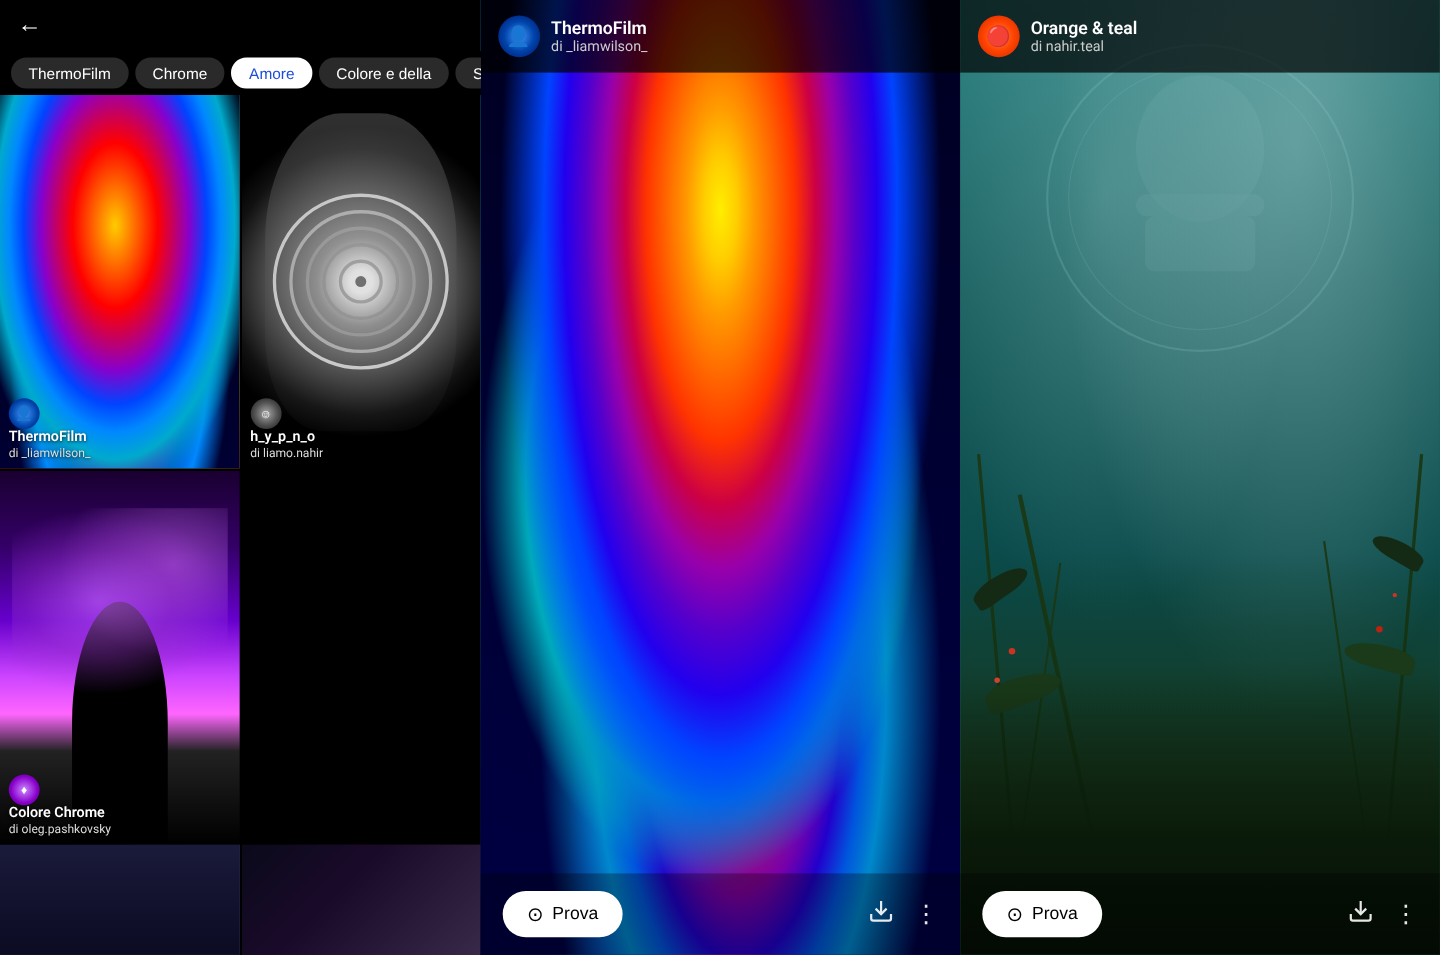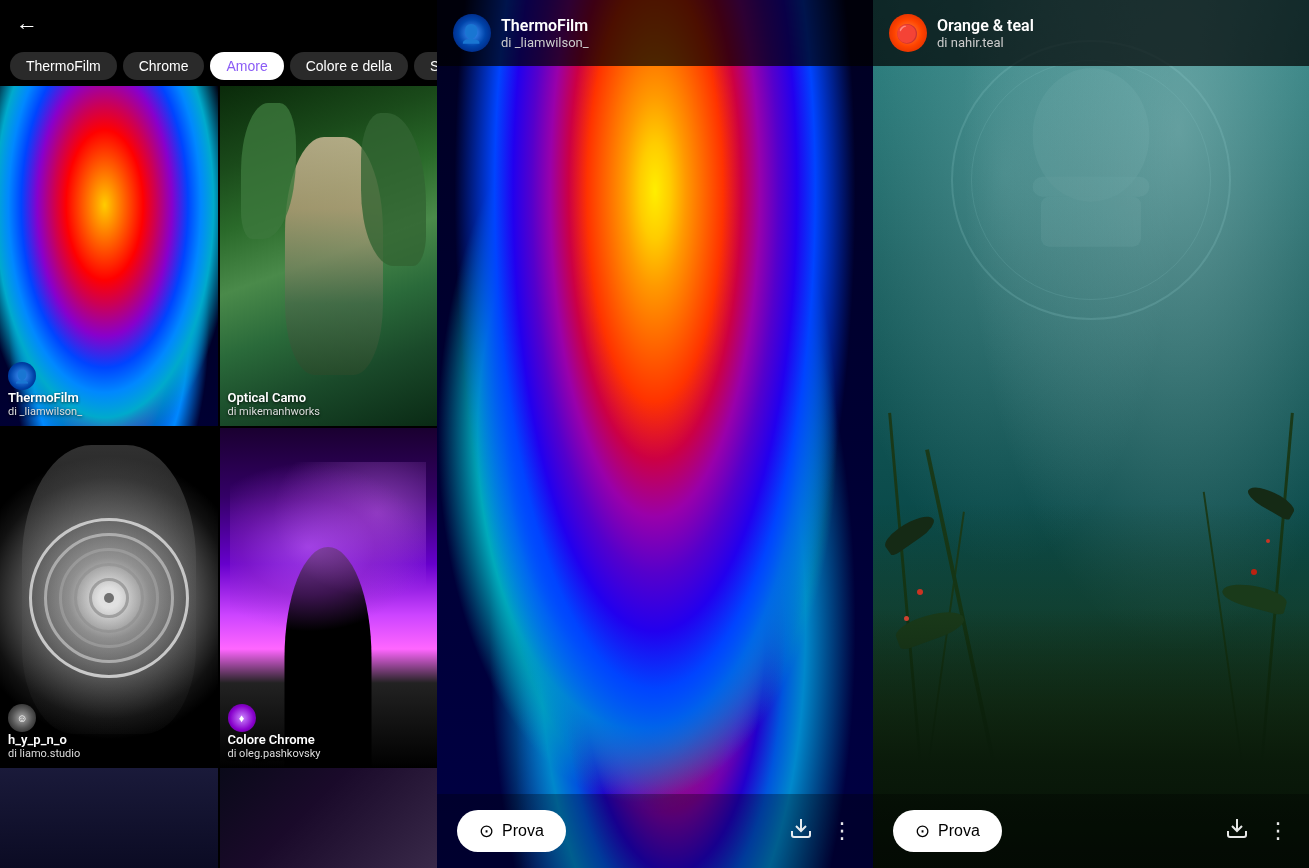--- a/index.html
+++ b/index.html
@@ -61,21 +61,21 @@
       border-radius: 20px;
       padding: 6px 16px;
       font-size: 14px;
       cursor: pointer;
       white-space: nowrap;
       flex-shrink: 0;
     }
 
     .tab-btn.active {
       background: #fff;
-      color: #8b5cf6;
+      color: #1d4ed8;
     }
 
     .grid-container {
       display: grid;
       grid-template-columns: 1fr 1fr;
       gap: 2px;
       flex: 1;
       overflow: hidden;
     }
 
@@ -402,34 +402,20 @@
         </div>
         <div class="cell-label">
           <div class="thermal-avatar-icon">
             <span style="font-size:13px; color:#aaccff;">👤</span>
           </div>
           <span class="cell-name">ThermoFilm</span>
           <span class="cell-author">di _liamwilson_</span>
         </div>
       </div>
 
-      <div class="grid-cell">
-        <div class="cell-optical" style="width:100%; height:340px;">
-
-          <div style="position:absolute;inset:0;background:linear-gradient(160deg, #0a2a0a 0%, #1a4a1a 20%, #2a6a2a 35%, #4a8a4a 50%, #2a6a3a 65%, #1a4a2a 80%, #0a2a15 100%);">
-            <div style="position:absolute;top:15%;left:30%;width:45%;height:70%;background:linear-gradient(180deg, #f0d0b0 0%, #d0a888 30%, #4a6a4a 70%, #2a4a2a 100%); border-radius: 40% 40% 30% 30%;opacity:0.7;"></div>
-            <div style="position:absolute;top:5%;left:10%;width:25%;height:40%;background:rgba(60,120,60,0.8);border-radius:50% 30% 60% 20%;"></div>
-            <div style="position:absolute;top:8%;right:5%;width:30%;height:45%;background:rgba(50,100,50,0.8);border-radius:30% 60% 20% 50%;"></div>
-          </div>
-        </div>
-        <div class="cell-label">
-          <span class="cell-name">Optical Camo</span>
-          <span class="cell-author">di mikemanhworks</span>
-        </div>
-      </div>
 
       <div class="grid-cell">
         <div class="cell-hypno" style="width:100%;height:340px;">
           <div style="position:absolute;inset:0;display:flex;align-items:center;justify-content:center;">
 
             <div style="position:relative;width:160px;height:160px;">
               <div style="position:absolute;inset:0;border-radius:50%;border:3px solid rgba(255,255,255,0.8);"></div>
               <div style="position:absolute;inset:15px;border-radius:50%;border:3px solid rgba(220,220,220,0.7);"></div>
               <div style="position:absolute;inset:30px;border-radius:50%;border:3px solid rgba(180,180,180,0.6);"></div>
               <div style="position:absolute;inset:45px;border-radius:50%;border:3px solid rgba(150,150,150,0.6);"></div>
@@ -438,21 +424,21 @@
             </div>
           </div>
 
           <div style="position:absolute;top:5%;left:10%;width:80%;height:85%;background:linear-gradient(180deg,rgba(160,160,160,0.3) 0%, rgba(100,100,100,0.2) 50%, rgba(50,50,50,0.1) 100%); border-radius: 40% 40% 30% 30%;"></div>
         </div>
         <div class="cell-label">
           <div class="hypno-avatar-icon">
             <span style="font-size:11px;">☺</span>
           </div>
           <span class="cell-name">h_y_p_n_o</span>
-          <span class="cell-author">di liamo.studio</span>
+          <span class="cell-author">di liamo.nahir</span>
         </div>
       </div>
 
       <div class="grid-cell">
         <div class="cell-purple" style="width:100%;height:340px;">
           <div style="position:absolute;inset:0;">
 
             <div style="position:absolute;bottom:0;left:50%;transform:translateX(-50%);width:40%;height:65%;background:#000;border-radius:50% 50% 0 0;"></div>
 
             <div style="position:absolute;top:10%;left:5%;width:90%;height:50%;background:radial-gradient(ellipse at 40% 50%, rgba(200,100,255,0.6) 0%, rgba(150,50,200,0.4) 40%, transparent 70%), radial-gradient(ellipse at 75% 30%, rgba(220,120,255,0.5) 0%, transparent 50%);"></div>

